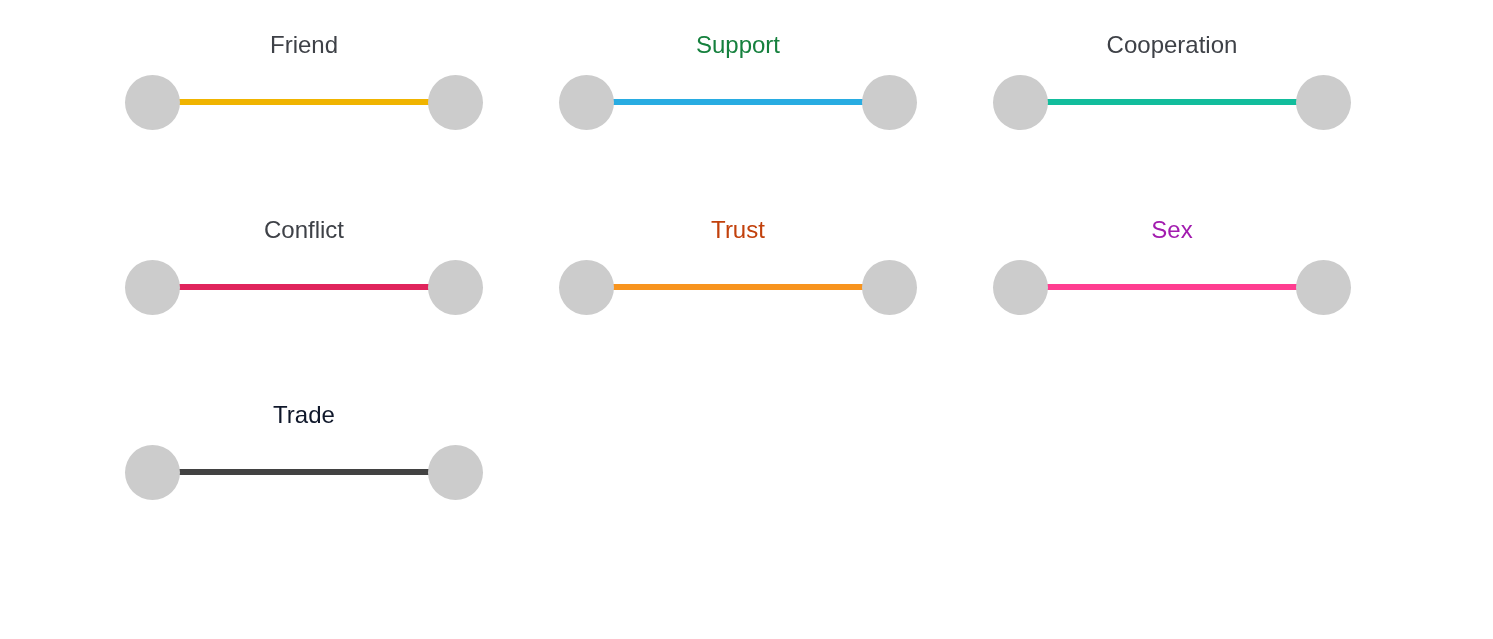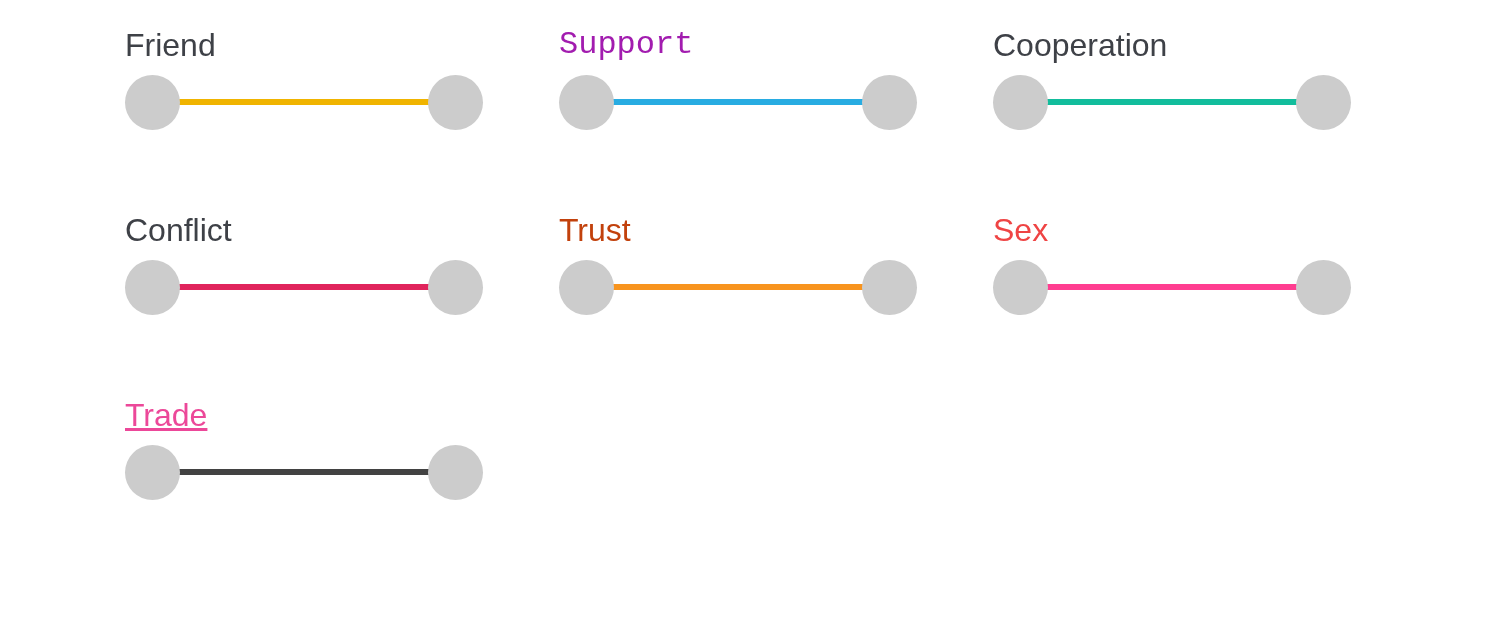--- a/index.html
+++ b/index.html
@@ -20,21 +20,22 @@
     grid-template-columns: repeat(3, 358px);
     column-gap: 76px;
     row-gap: 85px;
     padding: 30px 0 0 125px;
     width: max-content;
   }
   .legend-cell {
     width: 358px;
   }
   .legend-label {
-    font-size: 32px;
+    text-align: center;
+    font-size: 24px;
     line-height: 30px;
     font-weight: 400;
   }
   .edge-glyph {
     position: relative;
     height: 56px;
     margin-top: 14px;
     display: flex;
     align-items: center;
     justify-content: space-between;
@@ -67,21 +68,21 @@
       <div class="legend-label" style="color: rgb(62, 65, 71);">Friend</div>
       <div class="edge-glyph">
         <span class="node-circle" style="background: rgb(204, 204, 204);"></span>
         <span class="edge-line" style="background: rgb(240, 180, 0);"></span>
         <span class="node-circle" style="background: rgb(204, 204, 204);"></span>
       </div>
     </div>
 
 
     <div class="legend-cell">
-      <div class="legend-label" style="color: #a21caf; font-family: Liberation Mono, monospace;">Support</div>
+      <div class="legend-label" style="color: #15803d;">Support</div>
       <div class="edge-glyph">
         <span class="node-circle" style="background: rgb(204, 204, 204);"></span>
         <span class="edge-line" style="background: rgb(40, 172, 226);"></span>
         <span class="node-circle" style="background: rgb(204, 204, 204);"></span>
       </div>
     </div>
 
     <div class="legend-cell">
       <div class="legend-label" style="color: rgb(62, 65, 71);">Cooperation</div>
       <div class="edge-glyph">
@@ -104,30 +105,30 @@
       <div class="legend-label" style="color: #c2410c;">Trust</div>
       <div class="edge-glyph">
         <span class="node-circle" style="background: rgb(204, 204, 204);"></span>
         <span class="edge-line" style="background: rgb(248, 148, 30);"></span>
         <span class="node-circle" style="background: rgb(204, 204, 204);"></span>
       </div>
     </div>
 
 
     <div class="legend-cell">
-      <div class="legend-label" style="color: #ef4444;">Sex</div>
+      <div class="legend-label" style="color: #a21caf;">Sex</div>
       <div class="edge-glyph">
         <span class="node-circle" style="background: rgb(204, 204, 204);"></span>
         <span class="edge-line" style="background: rgb(255, 61, 144);"></span>
         <span class="node-circle" style="background: rgb(204, 204, 204);"></span>
       </div>
     </div>
 
     <div class="legend-cell">
-      <div class="legend-label" style="color: #ec4899; text-decoration: underline;">Trade</div>
+      <div class="legend-label" style="color: #0f172a;">Trade</div>
       <div class="edge-glyph">
         <span class="node-circle" style="background: rgb(204, 204, 204);"></span>
         <span class="edge-line" style="background: rgb(66, 66, 66);"></span>
         <span class="node-circle" style="background: rgb(204, 204, 204);"></span>
       </div>
     </div>
 
   </div>
 </div>
 

